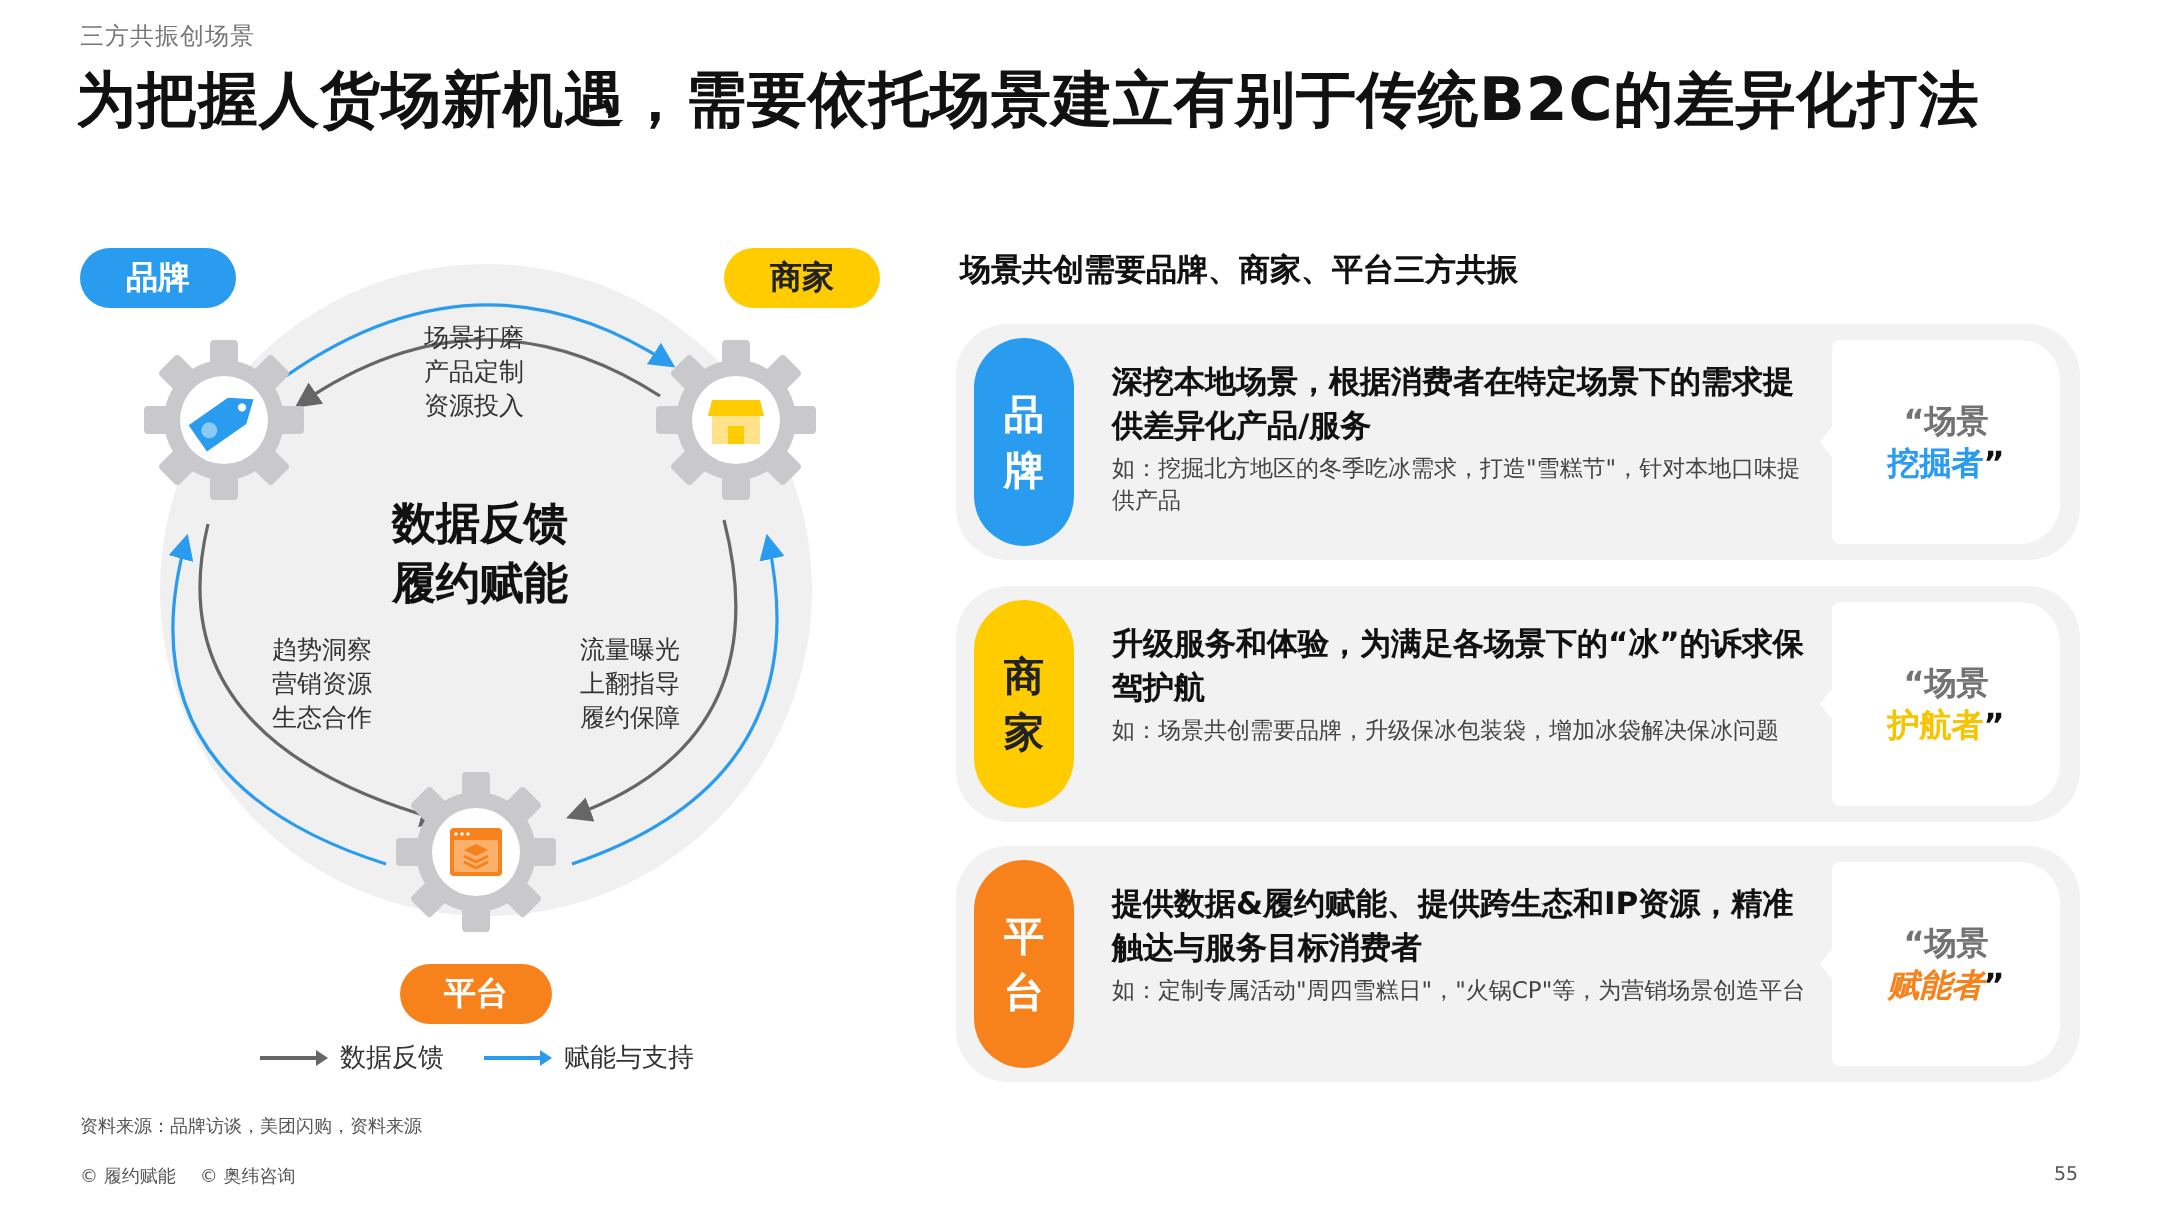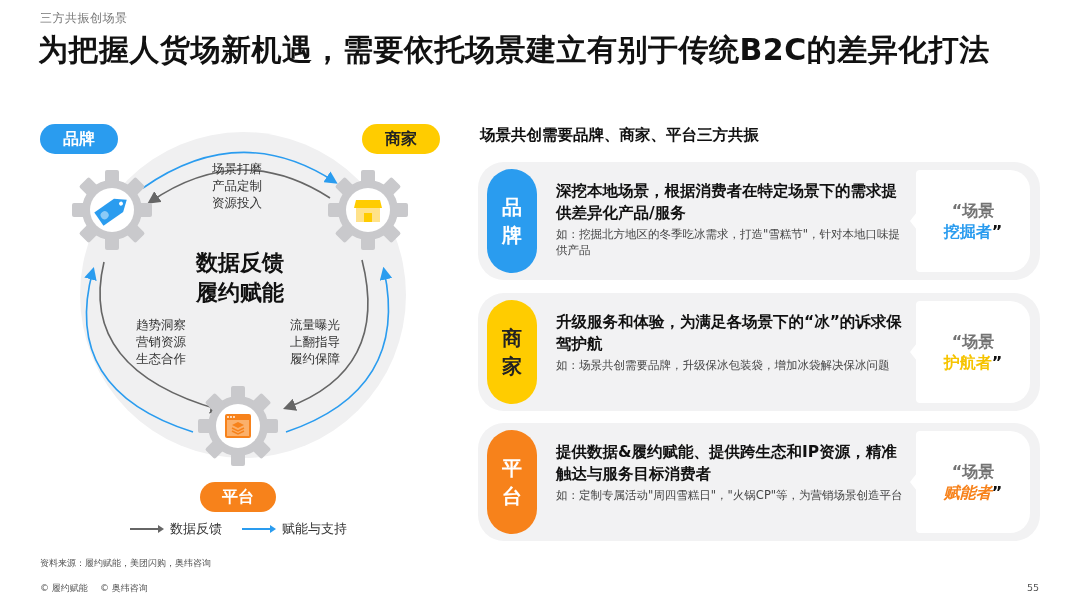--- a/index.html
+++ b/index.html
@@ -243,18 +243,18 @@
   <div class="card-text">
     <div class="card-main">提供数据&amp;履约赋能、提供跨生态和IP资源，精准触达与服务目标消费者</div>
     <div class="card-sub">如：定制专属活动"周四雪糕日"，"火锅CP"等，为营销场景创造平台</div>
   </div>
   <div class="role-box">
     <div class="role-l1">“场景</div>
     <div><span class="role-orange">赋能者</span><span class="role-close">”</span></div>
   </div>
 </div>
 
-<div class="source">资料来源：履约赋能，美团闪购，奥纬咨询</div>
+<div class="source">资料来源：品牌访谈，美团闪购，资料来源</div>
 <div class="copyright">
   <span>© 履约赋能</span>
   <span>© 奥纬咨询</span>
 </div>
 <div class="page-num">55</div>
 
 </body></html>

